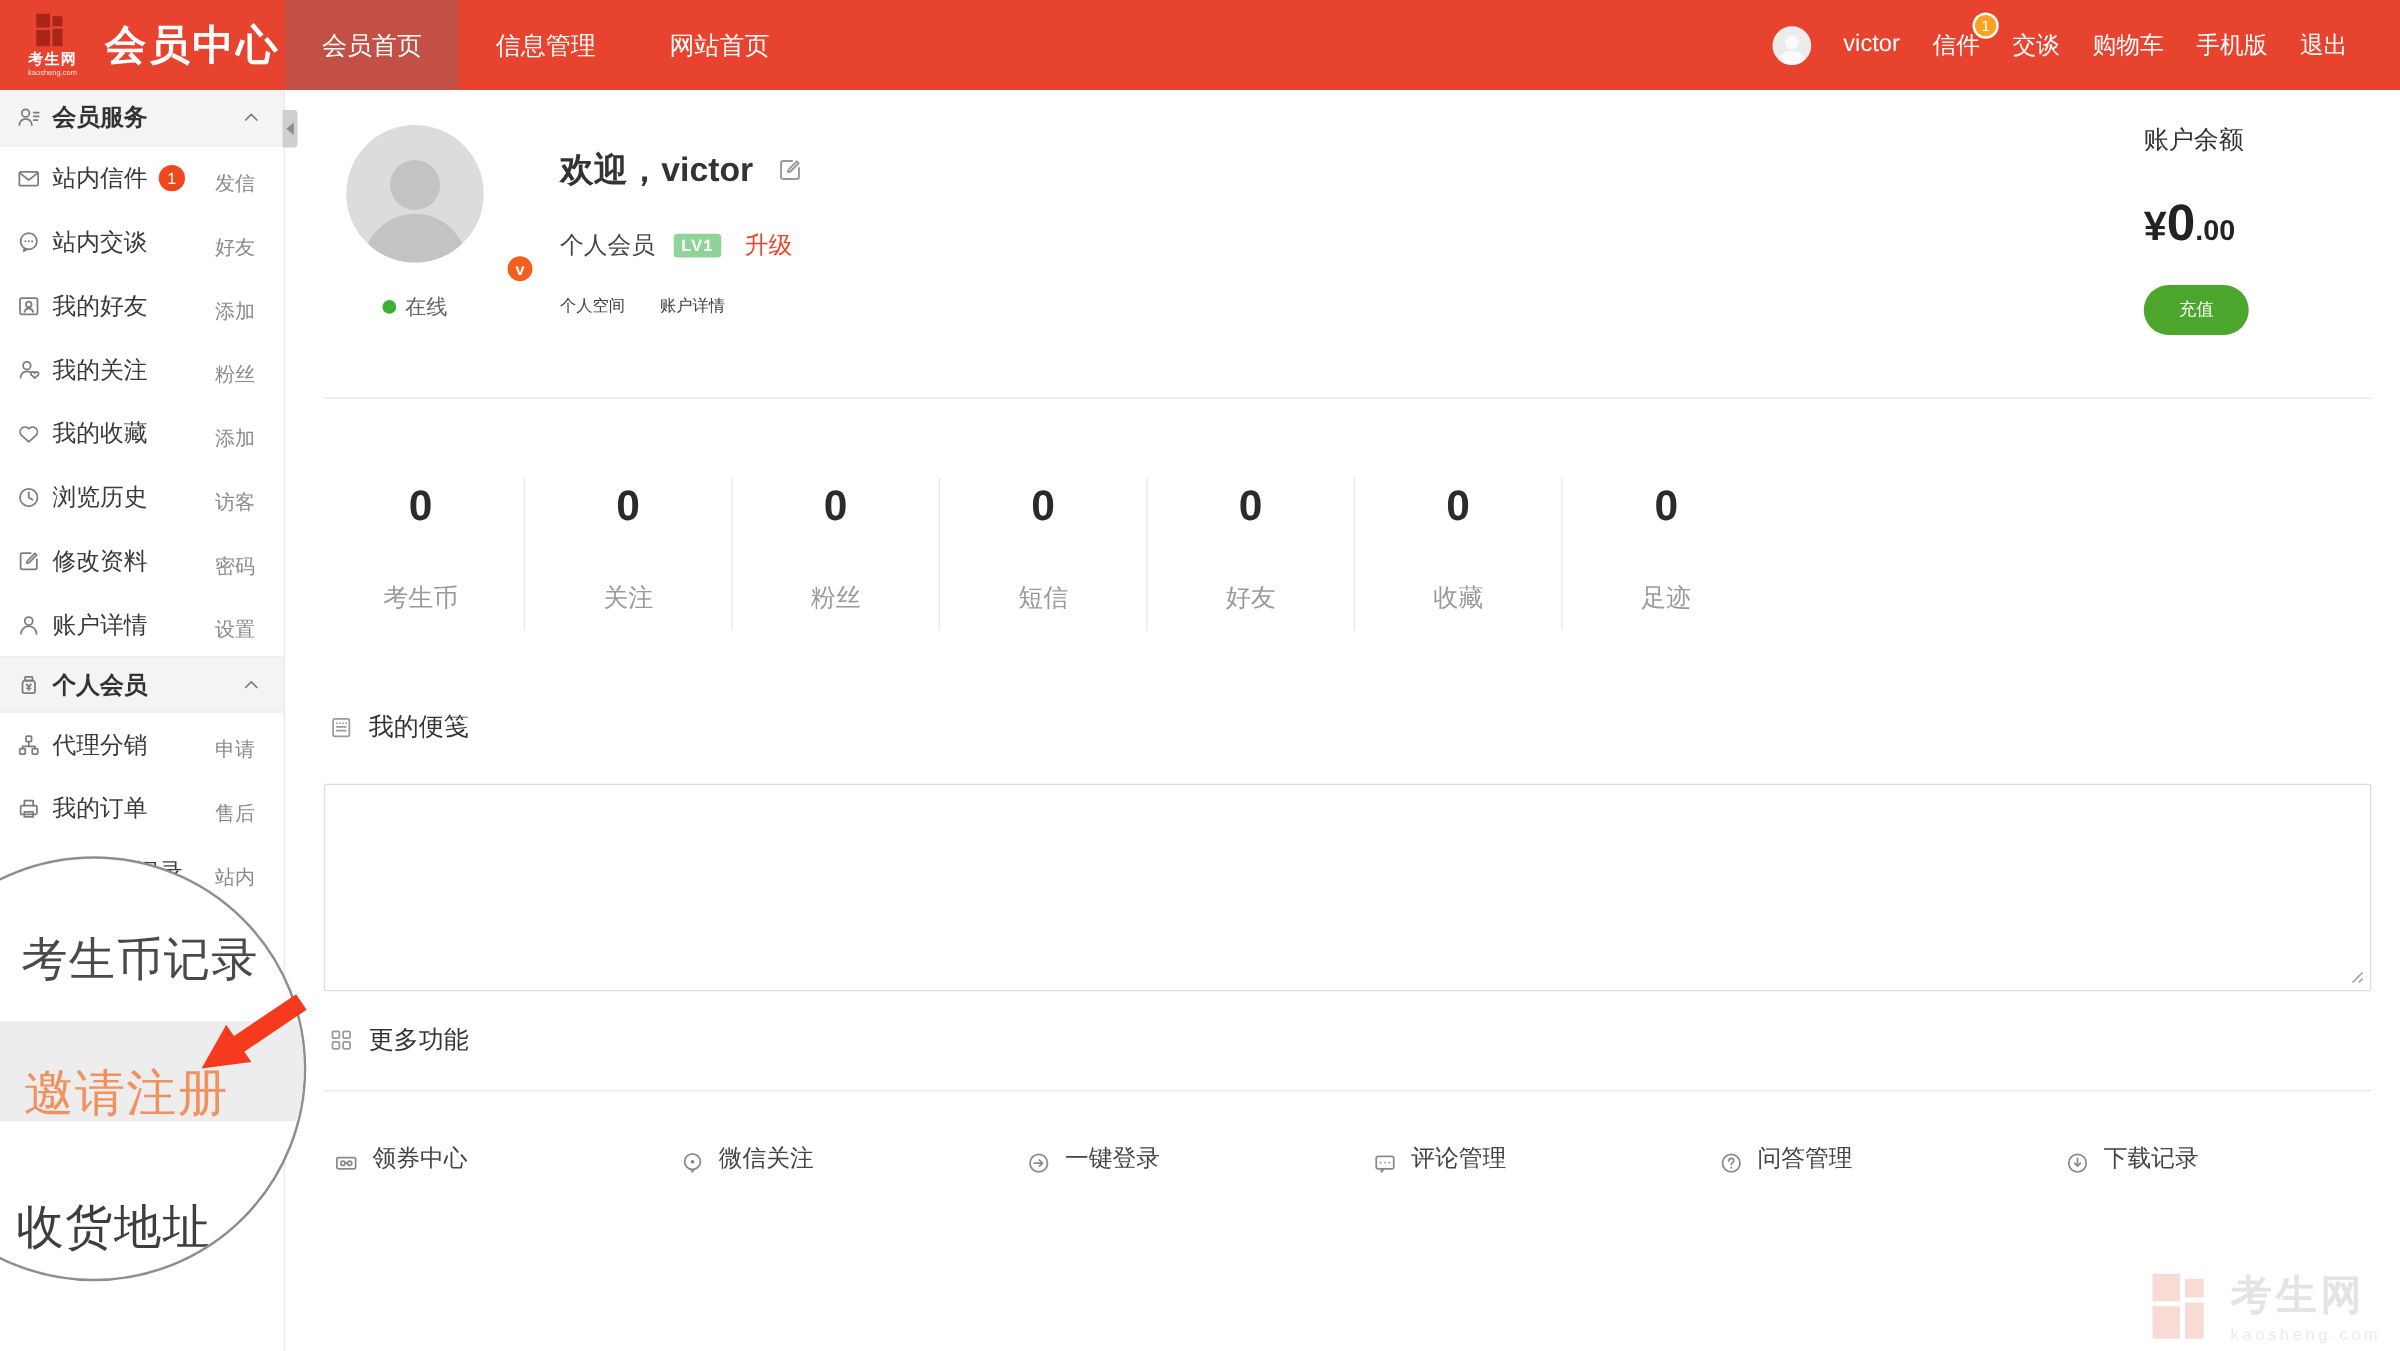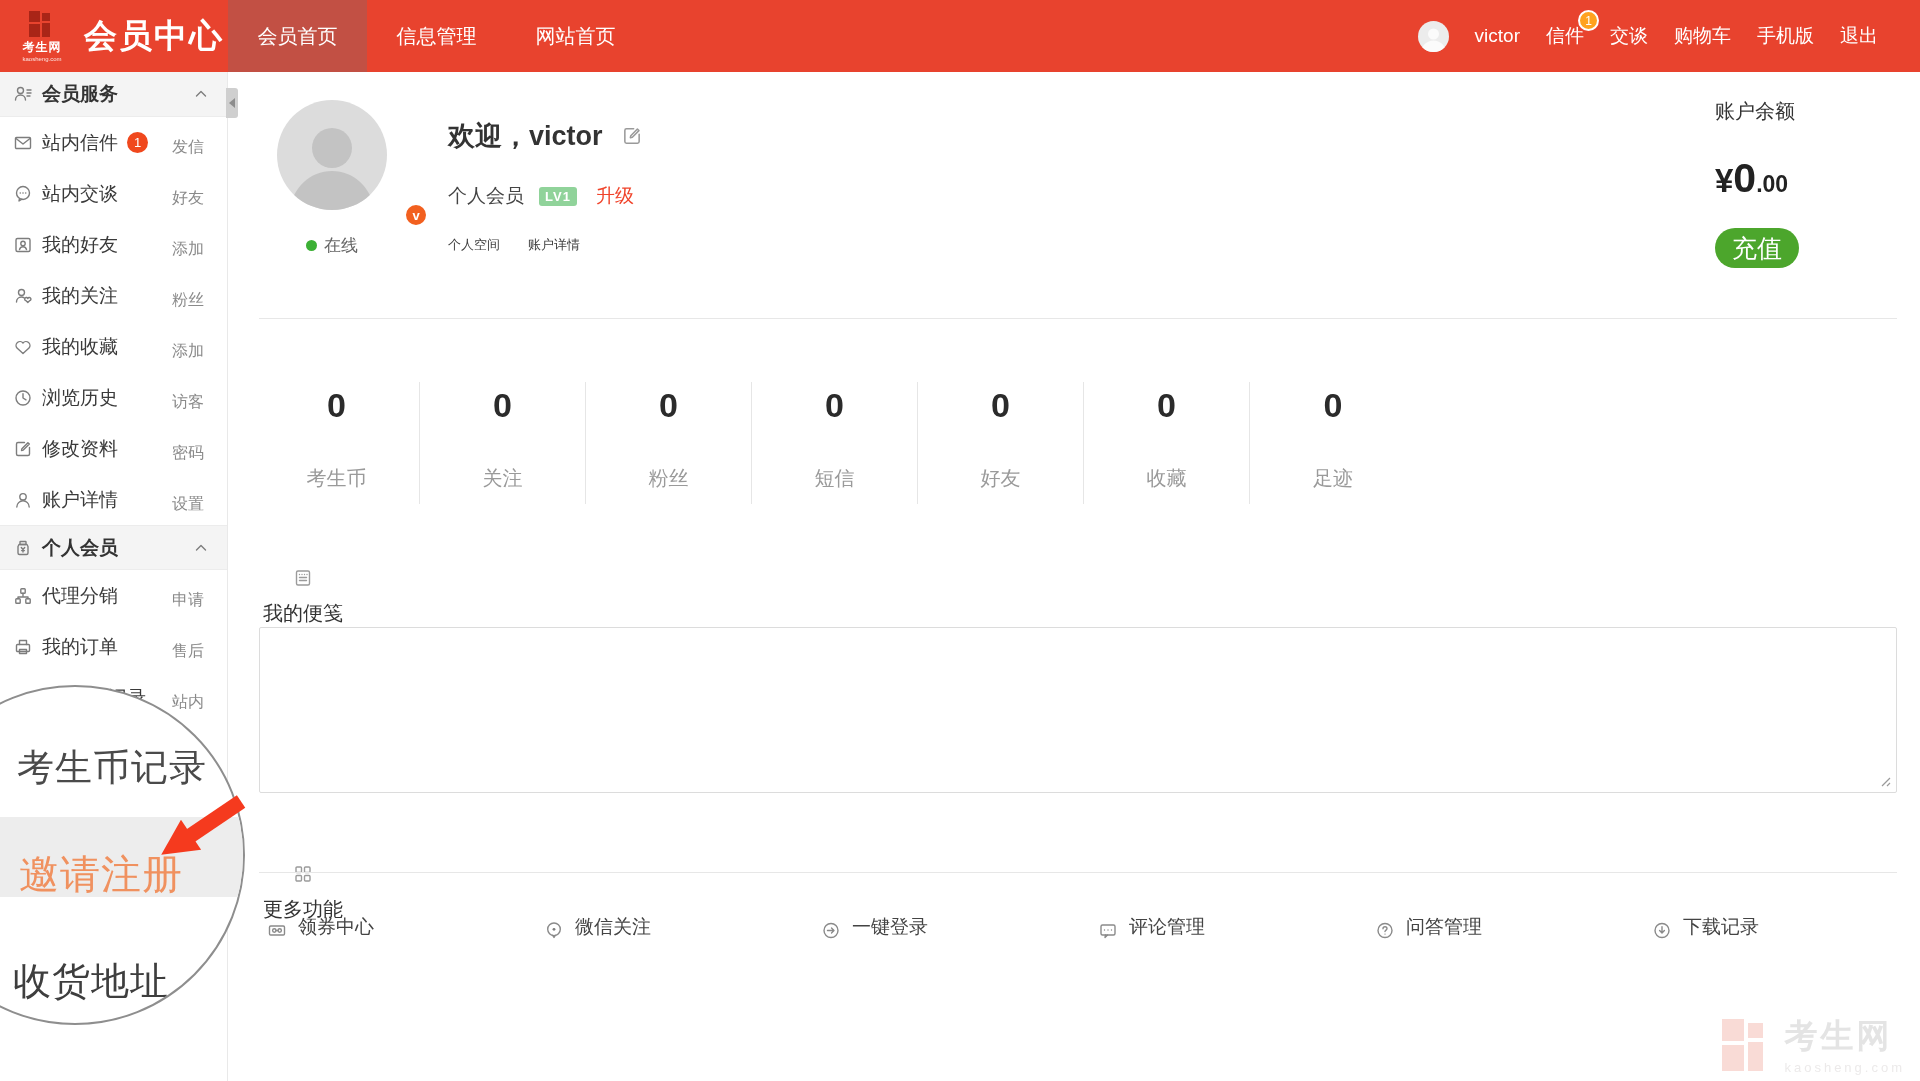--- a/index.html
+++ b/index.html
@@ -95,38 +95,38 @@
   .links-row { display:flex; gap:28px; margin-top:27px; }
   .red-link { font-size:13px; color:#404040; cursor:pointer; }
 
   .balance { position:absolute; left:1487px; top:26px; }
   .balance-label { font-size:20px; color:#333; }
   .balance-amount { margin-top:30px; color:#222; font-weight:bold; }
   .balance-amount .cur { font-size:33px; }
   .balance-amount .int { font-size:41px; }
   .balance-amount .dec { font-size:23px; }
   .recharge-btn { margin-top:26px; width:84px; height:40px; border:none; border-radius:20px;
-    background:#4ca62c; color:#fff; font-size:25px; cursor:pointer;
+    background:#4ca62c; color:#fff; font-size:14px; cursor:pointer;
     font-family:Liberation Serif, serif; }
 
   .divider { position:absolute; left:31px; width:1638px; height:1px; background:#e7e7e7; }
   .d1 { top:246px; } .d2 { top:800px; }
 
   .stats { position:absolute; left:26px; top:310px; display:flex; }
   .stat-col { width:166px; height:122px; display:flex; flex-direction:column; align-items:center;
     padding-top:4px; cursor:pointer; }
   .stat-col:not(:last-child) { border-right:1px solid #e6e6e6; }
   .stat-val { font-size:34px; font-weight:bold; color:#2b2b2b; }
   .stat-label { font-size:20px; color:#9a9a9a; margin-top:40px; }
 
-  .sec-head { position:absolute; left:35px; display:flex; align-items:center; gap:12px;flex-direction:column; }
+  .sec-head { position:absolute; left:35px; display:flex; align-items:center; gap:12px; }
   .sec-head .ic svg { stroke:#9b9b9b; }
   .sec-title { font-size:20px; color:#333; font-weight:500; }
   .notes-head { top:496px; }
-  .more-head { top:792px; }
+  .more-head { top:746px; }
 
   .notes-area { position:absolute; left:31px; top:555px; width:1638px; height:166px;
     border:1px solid #dcdcdc; border-radius:2px; resize:none; font-size:16px; padding:10px;
     font-family:"Liberation Sans","DejaVu Sans",sans-serif; color:#333; outline:none; }
   .resize-grip { position:absolute; left:1650px; top:702px; width:14px; height:14px; pointer-events:none; }
   .resize-grip svg { stroke:#9a9a9a; stroke-width:1.2; }
 
   .more-items { position:absolute; left:39px; top:842px; display:flex; }
   .more-item { width:277px; display:flex; align-items:flex-end; gap:11px; cursor:pointer; }
   .more-item .ic svg { width:21px; height:21px; stroke:#8a8a8a; }

